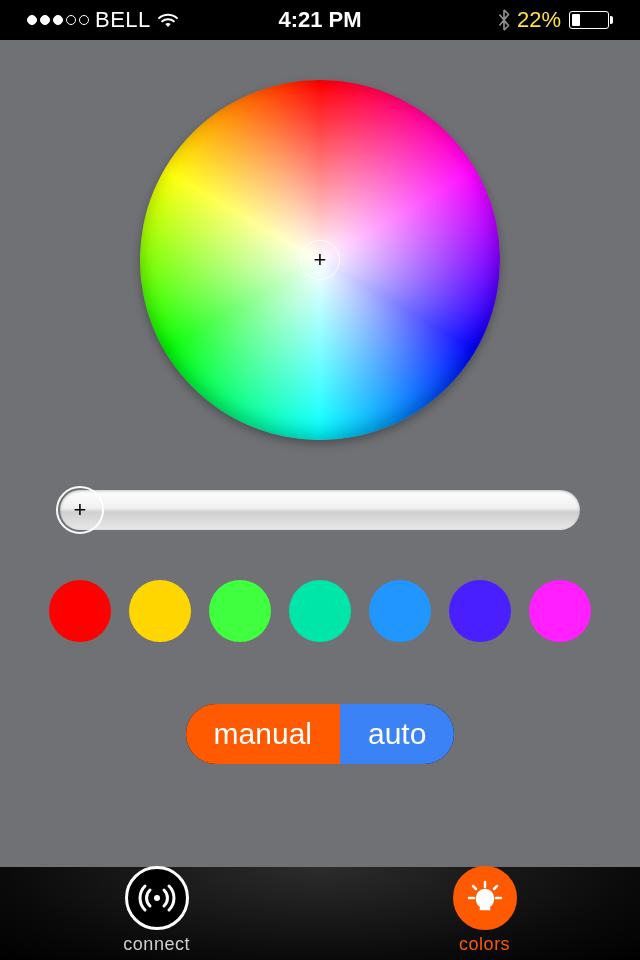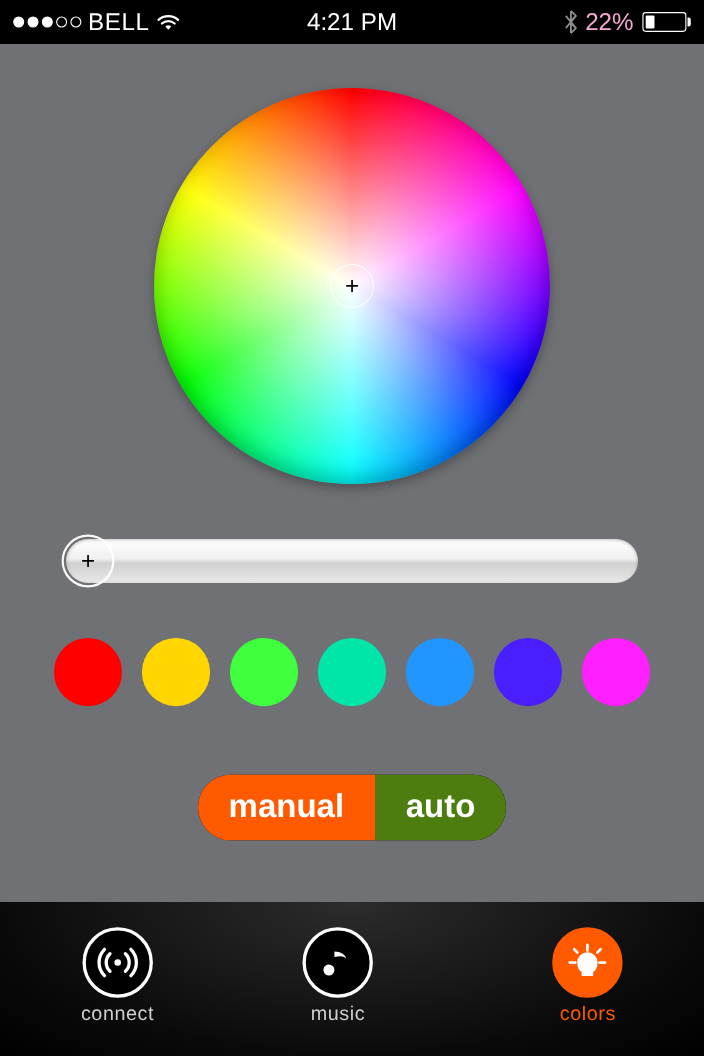--- a/index.html
+++ b/index.html
@@ -1,34 +1,34 @@
 <!DOCTYPE html>
 <html><head>
 <meta charset="utf-8">
 <style>
   * { box-sizing: border-box; margin: 0; padding: 0; }
   html, body { width: 640px; height: 960px; font-family: -apple-system, Helvetica, Arial, sans-serif; }
   body { background: #707175; display: flex; flex-direction: column; }
 
   
-  .status-bar { height: 40px; background: #000; color: #fff; display: flex; align-items: center; padding: 0 12px; font-size: 22px; position: relative; }
+  .status-bar { height: 40px; background: #000; color: #fff; display: flex; align-items: center; padding: 0 27px; font-size: 22px; position: relative; }
   .sb-left { display: flex; align-items: center; gap: 6px; }
-  .sb-center { position: absolute; left: 50%; transform: translateX(-50%); font-weight: 400; }
+  .sb-center { position: absolute; left: 50%; transform: translateX(-50%); font-weight: 700; }
   .sb-right { margin-left: auto; display: flex; align-items: center; gap: 6px; color: #8e8e8e; }
   .sb-dots { display: flex; gap: 3px; align-items: center; }
   .sb-dot { width: 10px; height: 10px; border-radius: 50%; border: 1.5px solid #fff; }
   .sb-dot.fill { background: #fff; }
   .sb-carrier { color: #fff; font-size: 22px; letter-spacing: 0.5px; }
   .sb-wifi { width: 22px; height: 16px; }
   .sb-bt { width: 14px; height: 22px; }
   .sb-batt { display: flex; align-items: center; }
   .batt-body { width: 40px; height: 18px; border: 1.5px solid #fff; border-radius: 3px; position: relative; margin-left: 2px; }
   .batt-fill { position: absolute; left: 2px; top: 2px; bottom: 2px; width: 22%; background: #fff; border-radius: 1px; }
   .batt-tip { width: 3px; height: 8px; background: #fff; border-radius: 0 2px 2px 0; margin-left: 1px; }
-  .sb-pct { color: #f9a8d4; }
+  .sb-pct { color: #fde047; }
 
   
   .content { flex: 1; display: flex; flex-direction: column; align-items: center; padding-top: 40px; }
 
   
   .wheel-wrap { width: 360px; height: 360px; position: relative; }
   .wheel {
     width: 100%; height: 100%; border-radius: 50%;
     background:
       radial-gradient(circle at center, #fff 0%, rgba(255,255,255,0) 70%),
@@ -60,27 +60,27 @@
     display: flex; align-items: center; justify-content: center;
     color: #000; font-size: 22px;
   }
 
   
   .swatches { display: flex; gap: 18px; margin-top: 50px; }
   .swatch { width: 62px; height: 62px; border-radius: 50%; }
 
   
   .mode-toggle { margin-top: 62px; display: flex; border-radius: 32px; overflow: hidden; border: none; height: 60px; box-shadow: inset 0 0 0 2px #000; }
-  .mode-opt { padding: 0 28px; display: flex; align-items: center; font-size: 30px; font-weight: 700; }
+  .mode-opt { padding: 0 28px; display: flex; align-items: center; font-size: 30px; font-weight: 400; }
   .mode-opt.active { background: #ff5a00; color: #fff; }
-  .mode-opt.inactive { background: #4d7c0f; color: #fff; }
+  .mode-opt.inactive { background: #3b82f6; color: #fff; }
 
   
   .tabbar {
-    height: 140px;
+    height: 93px;
     background: radial-gradient(ellipse at 50% 0%, #2c2c2c 0%, #0a0a0a 70%, #000 100%);
     display: flex; align-items: center; justify-content: space-around;
     padding: 0 6px 6px 6px;
   }
   .tab { display: flex; flex-direction: column; align-items: center; gap: 4px; color: #cfcfcf; font-size: 18px; }
   .tab.active { color: #ff5a00; margin-left: 28px; }
   .tab-icon {
     width: 64px; height: 64px; border-radius: 50%;
     display: flex; align-items: center; justify-content: center;
     border: 3px solid #fff; background: #000;
@@ -162,28 +162,20 @@
         <path d="M13 12 A11 11 0 0 0 13 28"></path>
             <path d="M27 12 A11 11 0 0 1 27 28"></path>
         <path d="M8 8 A17 17 0 0 0 8 32"></path>
             <path d="M32 8 A17 17 0 0 1 32 32"></path>
       </g>
         </svg>
     </span>
     <span class="tab-label">connect</span>
   </div>
 
-  <div class="tab">
-    <span class="tab-icon">
-      <svg width="36" height="36" viewBox="0 0 36 36">
-          <path d="M15 8 L15 25 A5 5 0 1 1 11 20 A5 5 0 0 1 15 25 M15 8 Q24 8 26 15 Q24 11 15 13 Z" fill="#fff"></path>
-        </svg>
-    </span>
-    <span class="tab-label">music</span>
-  </div>
 
   <div class="tab active">
     <span class="tab-icon">
       <svg width="40" height="40" viewBox="0 0 40 40">
           <g stroke="#fff" stroke-width="2.5" fill="none" stroke-linecap="round">
         <path d="M20 12 A8 8 0 0 1 28 20 Q28 26 24 28 L24 31 L16 31 L16 28 Q12 26 12 20 A8 8 0 0 1 20 12" fill="#fff"></path>
         <line x1="20" y1="4" x2="20" y2="9"></line>
             <line x1="8" y1="8" x2="11" y2="11"></line>
             <line x1="32" y1="8" x2="29" y2="11"></line>
         <line x1="4" y1="20" x2="9" y2="20"></line>

